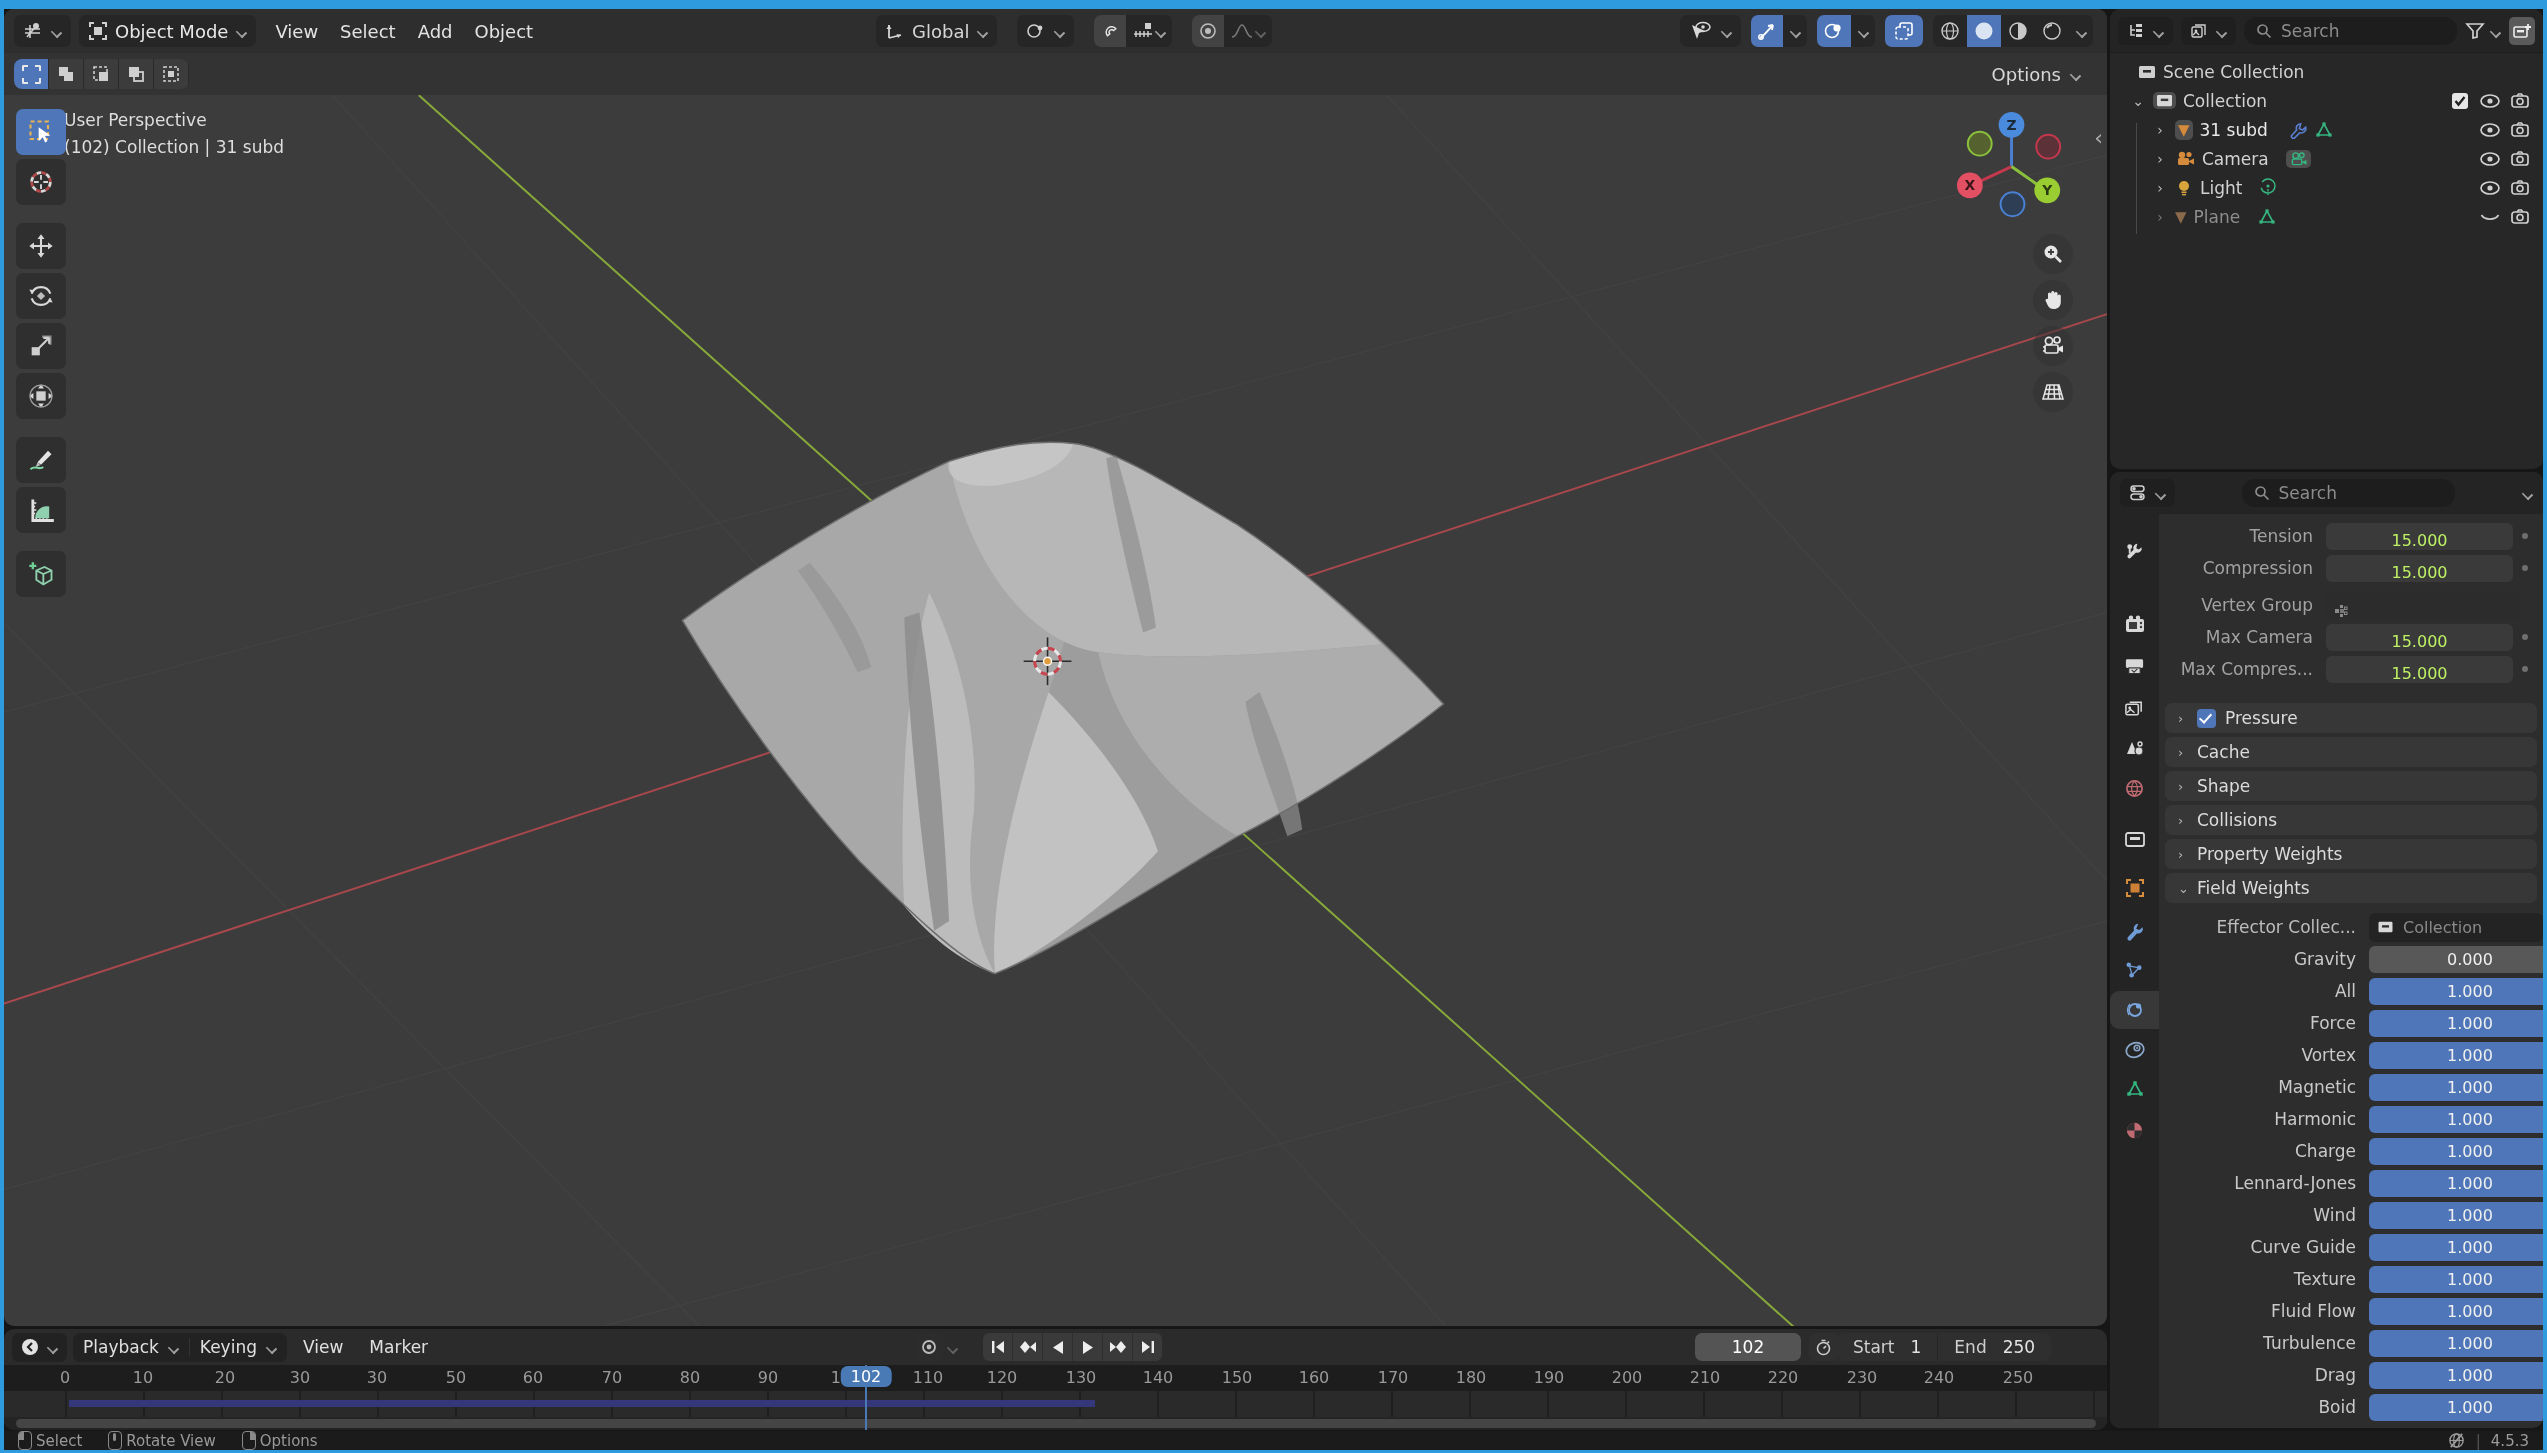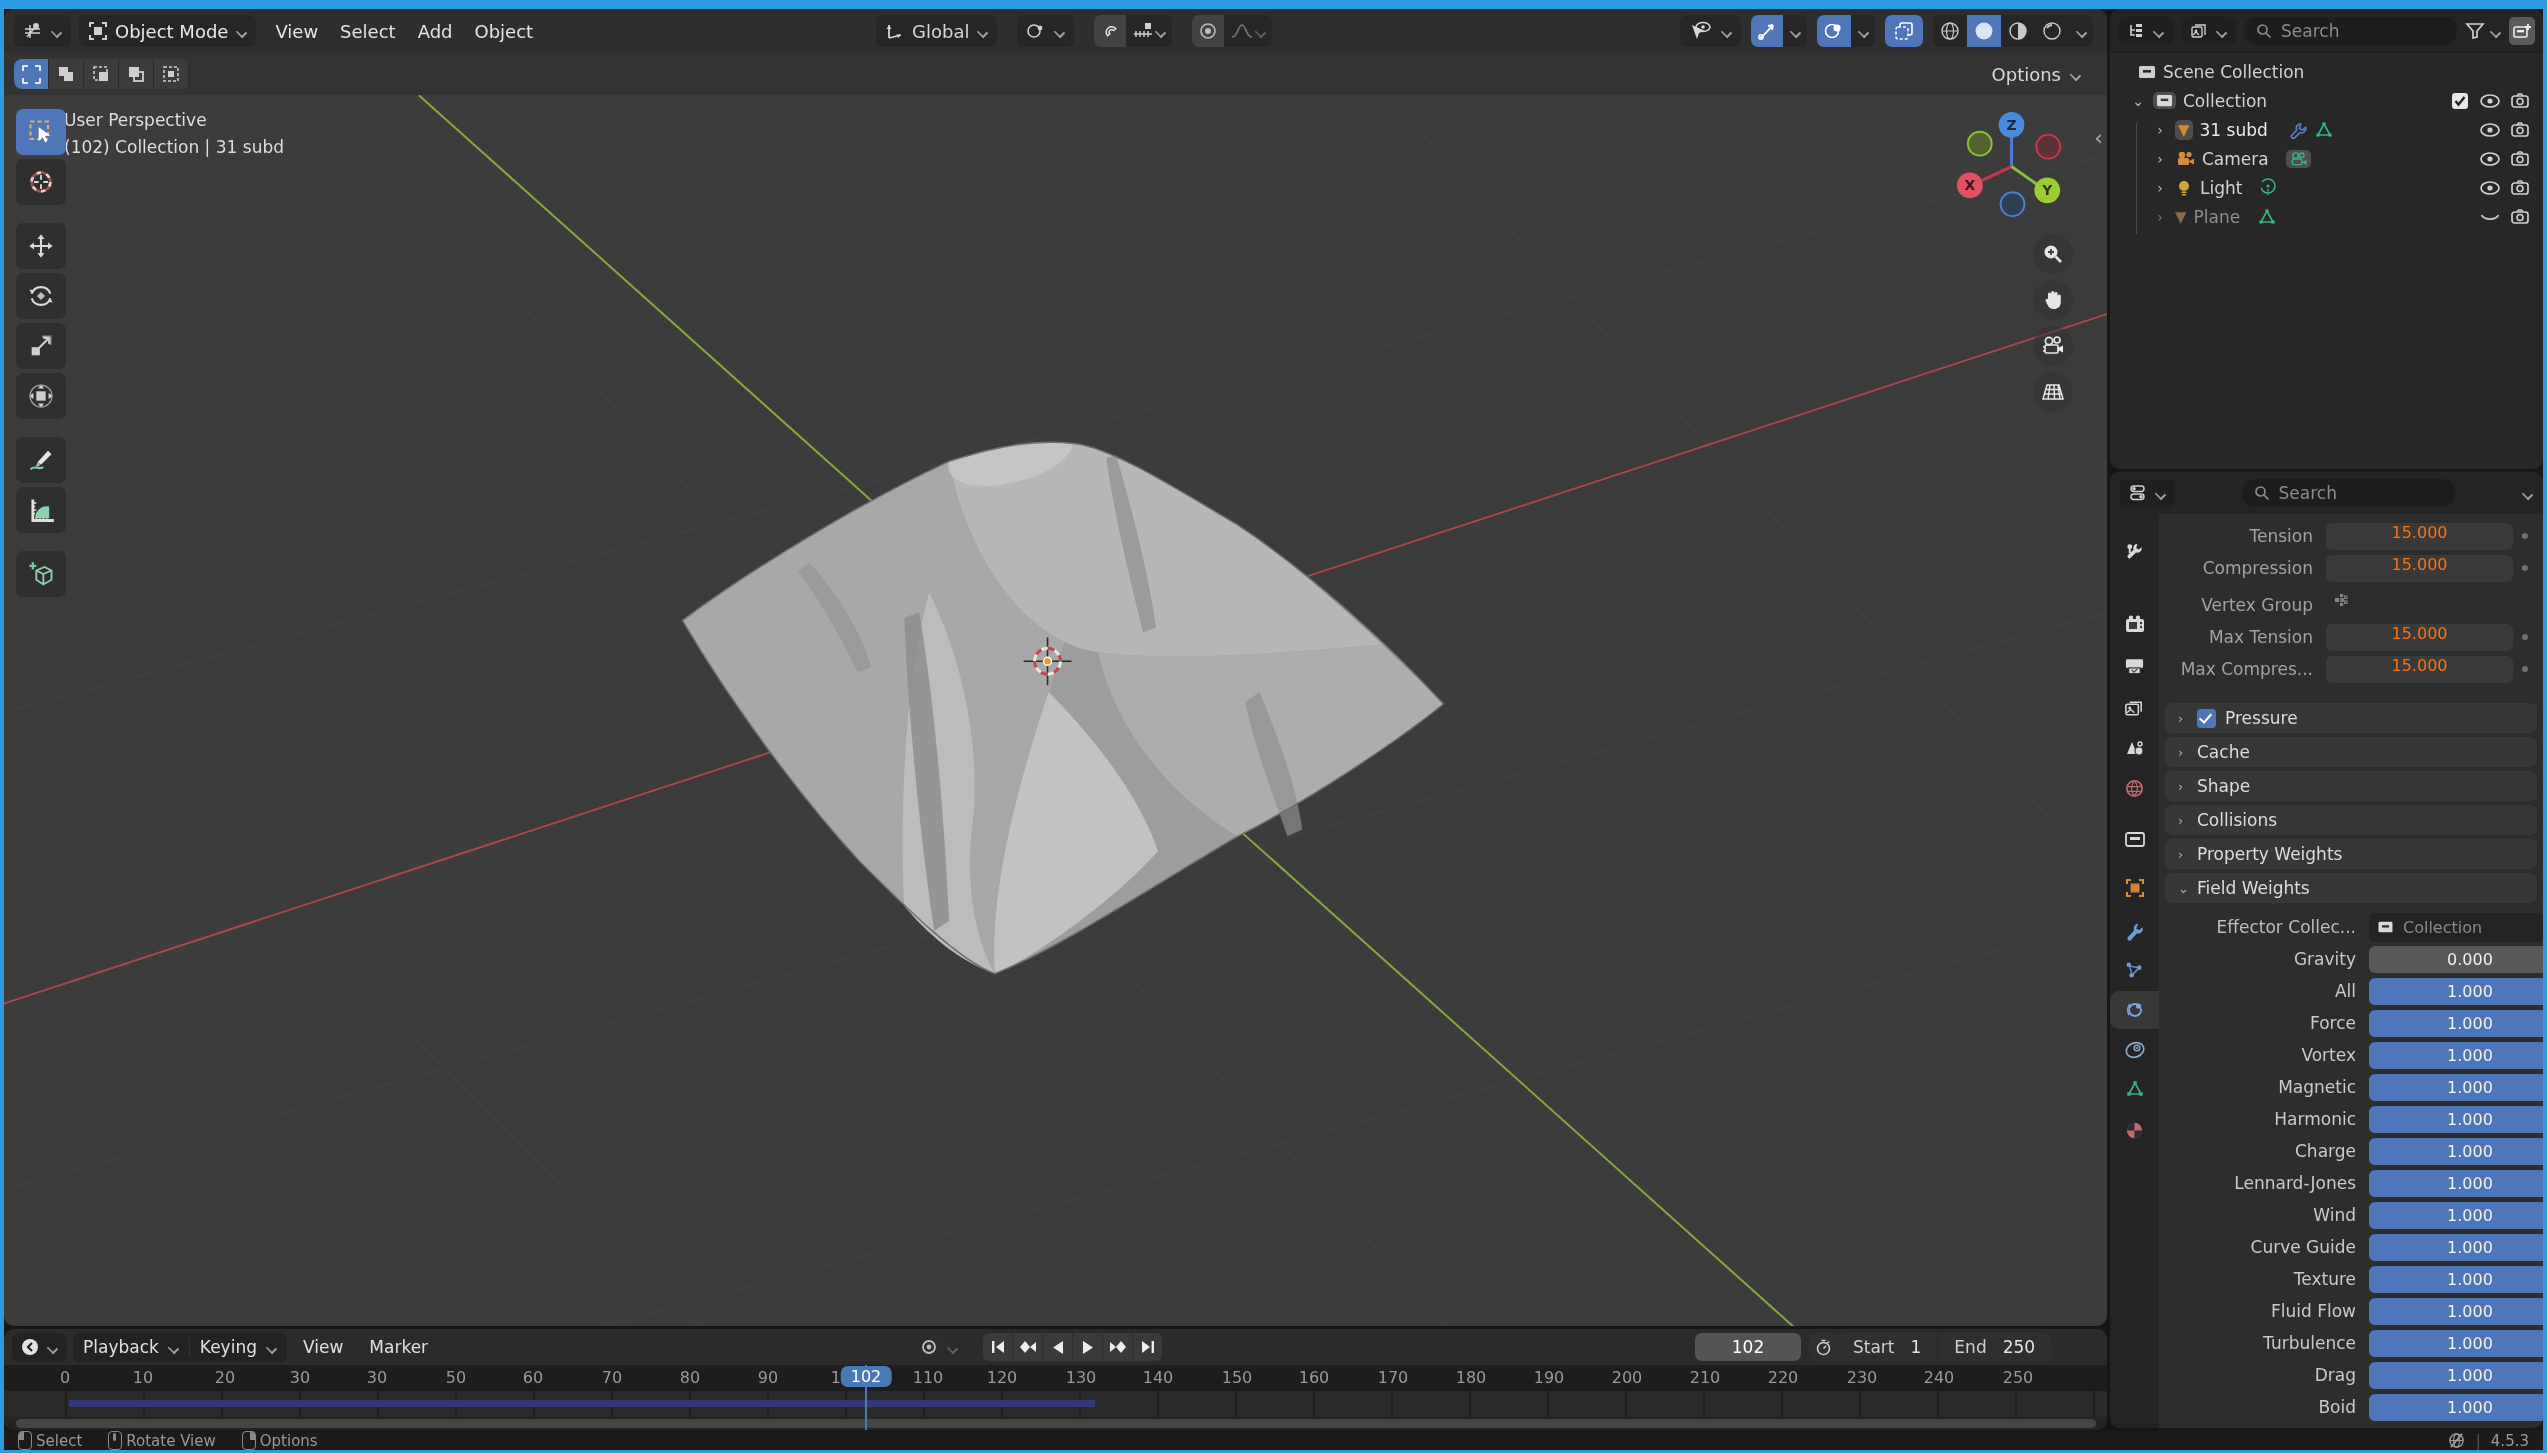--- a/index.html
+++ b/index.html
@@ -68,22 +68,22 @@
   .props{position:absolute;left:2110px;top:472px;width:433px;height:956px;background:#2d2d2d;
          border-radius:10px;overflow:hidden;}
   .pr-header{height:42px;background:#242424;display:flex;align-items:center;gap:10px;
              padding:0 10px;box-sizing:border-box;}
   .tabs{position:absolute;left:0;top:42px;bottom:0;width:49px;background:#242424;}
   .tab{position:absolute;left:0;width:49px;height:38px;display:flex;align-items:center;justify-content:center;}
   .tab.act{background:#383838;border-radius:9px 0 0 9px;}
   .pr-content{position:absolute;left:49px;top:42px;right:0;bottom:0;font-size:17px;}
   .prow{display:flex;align-items:center;height:32px;}
   .plabel{width:154px;text-align:right;color:#a2a2a2;padding-right:13px;flex:none;}
-  .pfield{width:187px;height:27px;background:#3a3a3a;border-radius:6px;color:#f97316;
-          display:flex;align-items:flex-start;justify-content:center;font-size:16px;flex:none;}
+  .pfield{width:187px;height:27px;background:#3a3a3a;border-radius:6px;color:#bef264;
+          display:flex;align-items:flex-end;justify-content:center;font-size:16px;flex:none;}
   .dot{width:6px;height:6px;border-radius:50%;background:#6f6f6f;margin-left:9px;}
   .sect{display:flex;align-items:center;gap:9px;height:30px;background:#373737;margin:4px 6px 0 6px;
         border-radius:7px;padding-left:13px;color:#dcdcdc;}
   .sect .sc{color:#b5b5b5;font-size:13px;width:10px;}
   .chk{width:19px;height:19px;background:#4f76b8;border-radius:4px;position:relative;}
   .chk::after{content:"";position:absolute;left:5px;top:2px;width:5px;height:10px;
       border-right:2.5px solid #fff;border-bottom:2.5px solid #fff;transform:rotate(42deg);}
   .wrow{display:flex;align-items:center;height:32px;}
   .wlabel{width:197px;text-align:right;color:#c9c9c9;padding-right:13px;flex:none;}
   .wfield{width:202px;height:27px;border-radius:6px;color:#f0f0f0;display:flex;align-items:center;
@@ -794,21 +794,21 @@
               <rect x="2" y="6" width="4" height="4" fill="#8a8a8a"></rect>
               <rect x="7" y="2" width="3" height="3" fill="#8a8a8a"></rect>
               <rect x="7" y="6" width="4" height="4" fill="#777"></rect>
               <rect x="7" y="11" width="3" height="3" fill="#8a8a8a"></rect>
               <rect x="11.5" y="4" width="2.5" height="2.5" fill="none" stroke="#8a8a8a" stroke-width="1"></rect>
               <rect x="11.5" y="9" width="2.5" height="2.5" fill="none" stroke="#8a8a8a" stroke-width="1"></rect>
             </svg>
         </div>
       </div>
       <div class="prow">
-        <span class="plabel">Max Tension</span>
+        <span class="plabel">Max Camera</span>
         <div class="pfield">
             <span>15.000</span>
           </div>
         <span class="dot"></span>
       </div>
       <div class="prow">
         <span class="plabel">Max Compres...</span>
         <div class="pfield">
             <span>15.000</span>
           </div>

